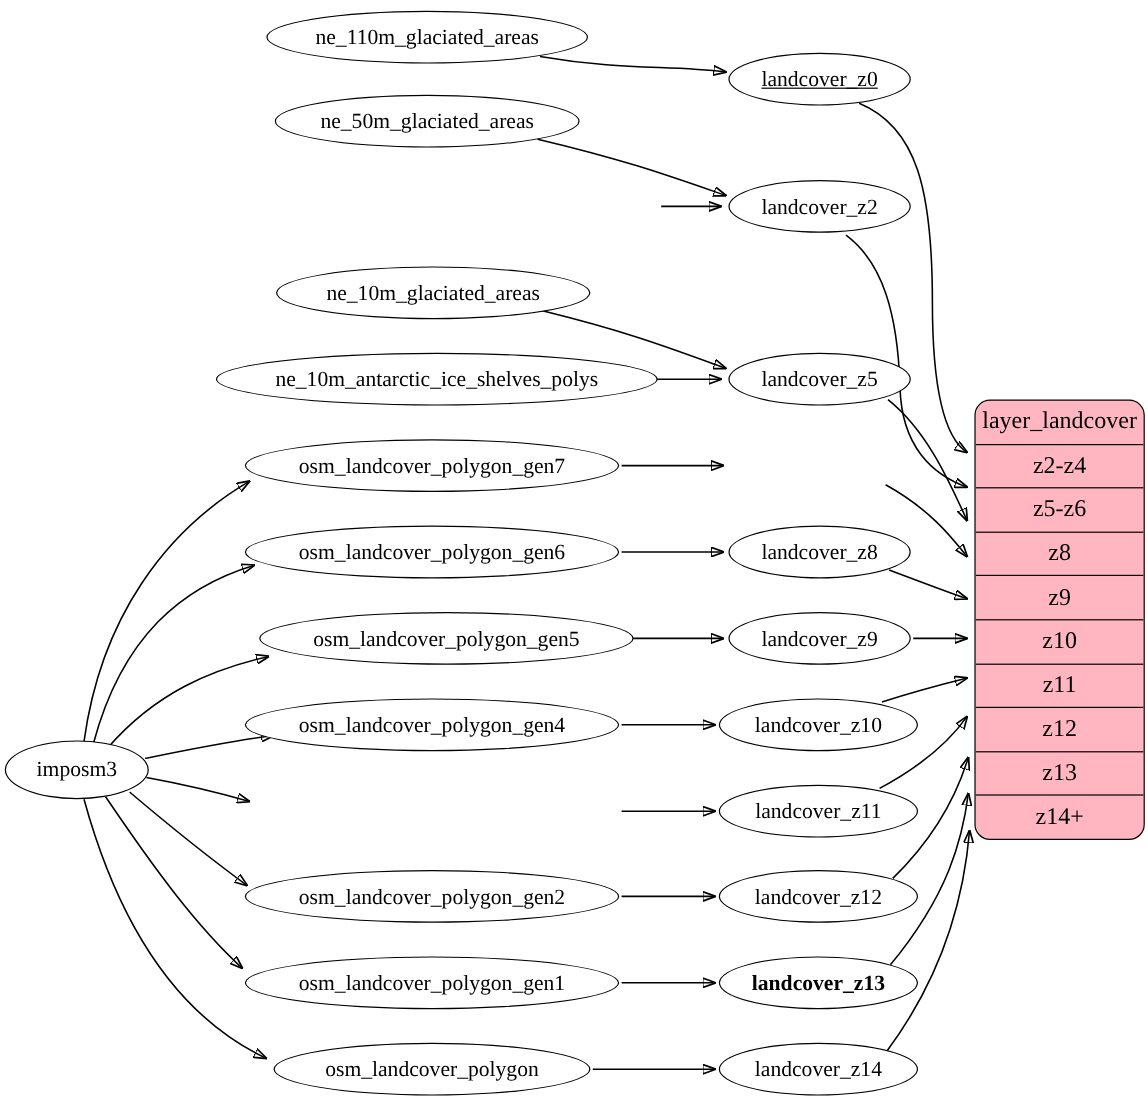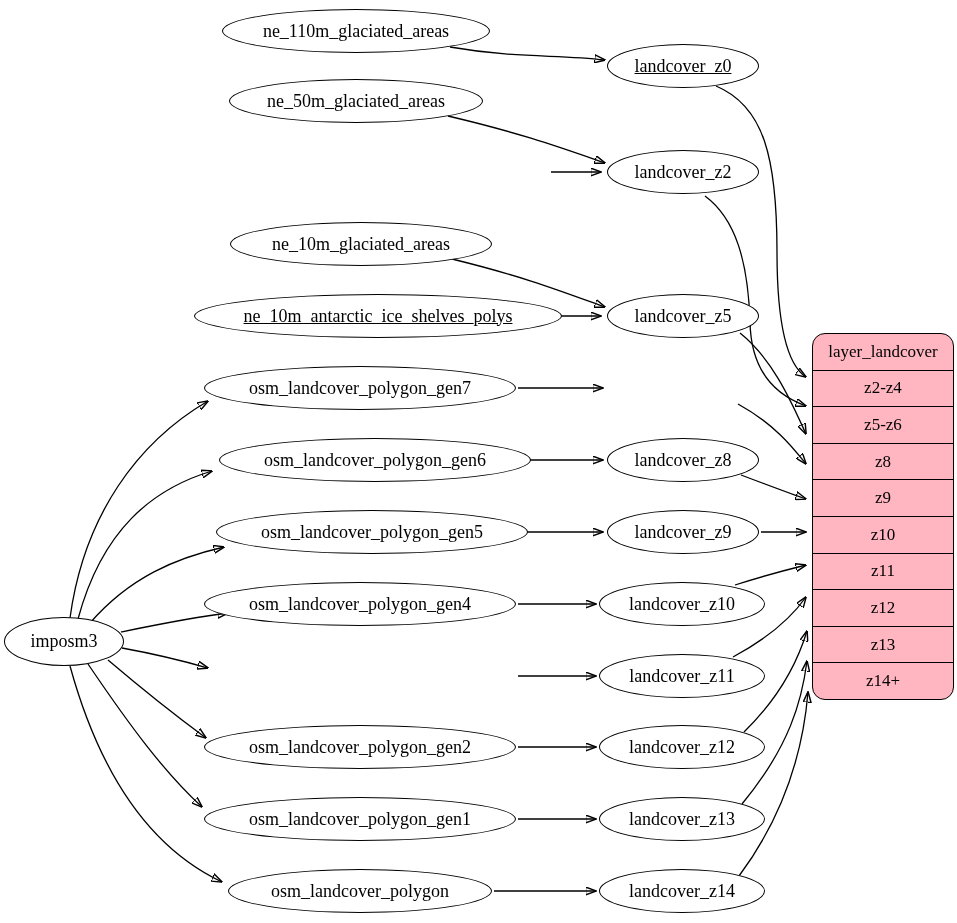--- a/index.html
+++ b/index.html
@@ -41,21 +41,21 @@
     display: flex;
     flex-direction: column;
     box-sizing: border-box;
     overflow: hidden;
   }
   .record-row {
     flex: 1;
     display: flex;
     align-items: center;
     justify-content: center;
-    font-size: 17px;
+    font-size: 20px;
     border-top: 1.2px solid #000;
     white-space: nowrap;
   }
   .record-row:first-child { border-top: none; }
 </style>
 </head>
 <body>
 
 <div class="canvas">
 
@@ -100,38 +100,38 @@
     <path d="M744,732 C784,693 800,654 807,631" marker-end="url(#arrow)"></path>
     <path d="M742,804 C790,746 802,700 807,661" marker-end="url(#arrow)"></path>
     <path d="M739,876 C794,802 805,728 808,692" marker-end="url(#arrow)"></path>
   </svg>
 
   <div class="node" style="left:4px; top:617px; width:120px; height:49px;">imposm3</div>
 
   <div class="node" style="left:222px; top:9px;   width:268px; height:44px;">ne_110m_glaciated_areas</div>
   <div class="node" style="left:229px; top:79px;  width:254px; height:44px;">ne_50m_glaciated_areas</div>
   <div class="node" style="left:230px; top:222px; width:262px; height:44px;">ne_10m_glaciated_areas</div>
-  <div class="node" style="left:194px; top:294px; width:368px; height:44px;text-decoration:underline;">ne_10m_antarctic_ice_shelves_polys</div>
+  <div class="node" style="left:180px; top:294px; width:368px; height:44px;">ne_10m_antarctic_ice_shelves_polys</div>
   <div class="node" style="left:204px; top:366px; width:312px; height:44px;">osm_landcover_polygon_gen7</div>
-  <div class="node" style="left:219px; top:438px; width:312px; height:44px;">osm_landcover_polygon_gen6</div>
+  <div class="node" style="left:204px; top:438px; width:312px; height:44px;">osm_landcover_polygon_gen6</div>
   <div class="node" style="left:216px; top:510px; width:312px; height:44px;">osm_landcover_polygon_gen5</div>
   <div class="node" style="left:204px; top:582px; width:312px; height:44px;">osm_landcover_polygon_gen4</div>
   <div class="node" style="left:204px; top:725px; width:312px; height:44px;">osm_landcover_polygon_gen2</div>
   <div class="node" style="left:204px; top:797px; width:312px; height:44px;">osm_landcover_polygon_gen1</div>
   <div class="node" style="left:228px; top:869px; width:264px; height:44px;">osm_landcover_polygon</div>
 
   <div class="node" style="left:607px; top:44px;  width:152px; height:44px;text-decoration:underline;">landcover_z0</div>
   <div class="node" style="left:607px; top:150px; width:152px; height:44px;">landcover_z2</div>
   <div class="node" style="left:607px; top:294px; width:152px; height:44px;">landcover_z5</div>
   <div class="node" style="left:607px; top:438px; width:152px; height:44px;">landcover_z8</div>
   <div class="node" style="left:607px; top:510px; width:152px; height:44px;">landcover_z9</div>
   <div class="node" style="left:599px; top:582px; width:166px; height:44px;">landcover_z10</div>
   <div class="node" style="left:599px; top:654px; width:166px; height:44px;">landcover_z11</div>
   <div class="node" style="left:599px; top:725px; width:166px; height:44px;">landcover_z12</div>
-  <div class="node" style="left:599px; top:797px; width:166px; height:44px;">landcover_z13</div>
+  <div class="node" style="left:599px; top:797px; width:166px; height:44px;font-weight:bold;">landcover_z13</div>
   <div class="node" style="left:599px; top:869px; width:166px; height:44px;">landcover_z14</div>
 
   <div class="record">
     <div class="record-row">layer_landcover</div>
     <div class="record-row">z2-z4</div>
     <div class="record-row">z5-z6</div>
     <div class="record-row">z8</div>
     <div class="record-row">z9</div>
     <div class="record-row">z10</div>
     <div class="record-row">z11</div>

